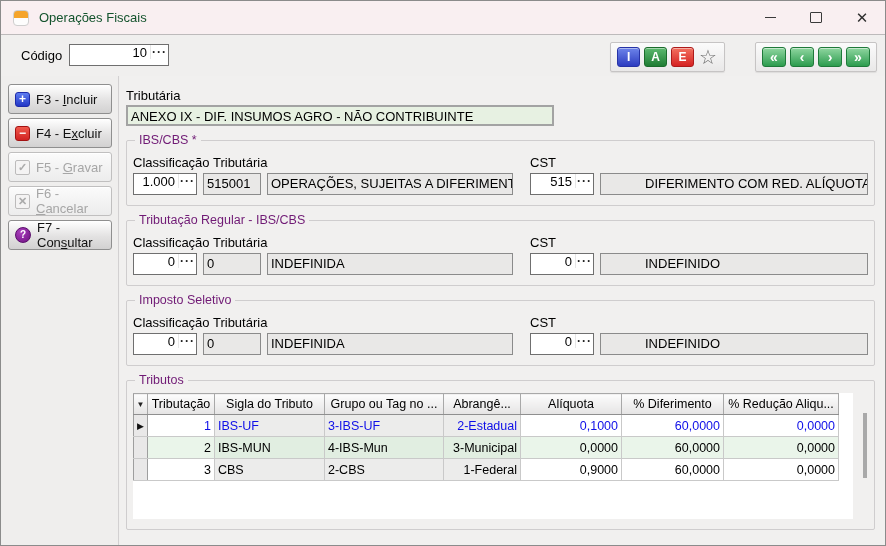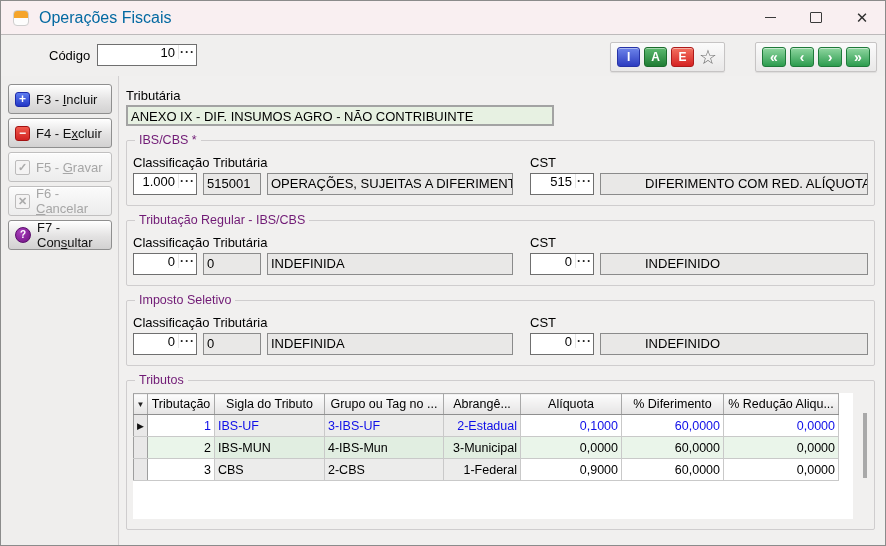--- a/index.html
+++ b/index.html
@@ -2,28 +2,28 @@
 <html><head>
 <meta charset="utf-8">
 <style>
   html,body{margin:0;padding:0;background:#d9d7d6;font-family:"Liberation Sans",sans-serif;}
   .window{position:relative;width:886px;height:546px;box-sizing:border-box;border:1px solid #8b8b8b;
           background:#f0efee;overflow:hidden;}
   
   .titlebar{height:33px;background:#f9eff1;border-bottom:1px solid #bdbabb;display:flex;align-items:center;position:relative;}
   .app-icon{width:16px;height:16px;margin-left:12px;border-radius:4px;border:1px solid #cfcfcf;
             background:linear-gradient(#f5a42a 0 52%, #fdfdfd 52% 100%);box-sizing:border-box;}
-  .title-text{margin-left:10px;font-size:16px;color:#0369a1;}
+  .title-text{margin-left:10px;font-size:13px;color:#14532d;}
   .winbtns{position:absolute;right:0;top:0;height:100%;display:flex;}
   .winbtn{width:46px;height:100%;display:flex;align-items:center;justify-content:center;cursor:pointer;}
   .glyph-min{width:11px;height:1px;background:#3a3a3a;display:block;}
   .glyph-max{width:10px;height:9px;border:1px solid #3a3a3a;border-radius:1px;display:block;}
   .glyph-close{font-size:15px;color:#2e2e2e;line-height:1;}
   
-  .toolbar-row{position:relative;height:42px;margin-left:28px;}
+  .toolbar-row{position:relative;height:42px;}
   .codigo-label{position:absolute;left:20px;top:13px;font-size:13px;}
   .field{display:flex;align-items:flex-start;background:#fff;border:1px solid #6f6f6f;box-sizing:border-box;}
   .field .val{flex:1;text-align:right;font-size:13px;padding-right:3px;display:flex;align-items:center;justify-content:flex-end;overflow:hidden;}
   .field .dots{width:17px;border-left:1px solid #e6e6e6;display:flex;align-items:center;justify-content:center;
                font-size:12px;font-weight:bold;color:#222;letter-spacing:1px;cursor:pointer;}
   .codigo-field{position:absolute;left:68px;top:9px;width:100px;height:22px;}
   .tb-panel{position:absolute;top:7px;height:28px;display:flex;align-items:center;padding:0 4px;
             border:1px solid #c6c4c4;border-radius:2px;background:linear-gradient(#fbfbfb,#e9e8e8);
             box-shadow:0 1px 1px rgba(0,0,0,.08);}
   .iae-panel{right:160px;}

